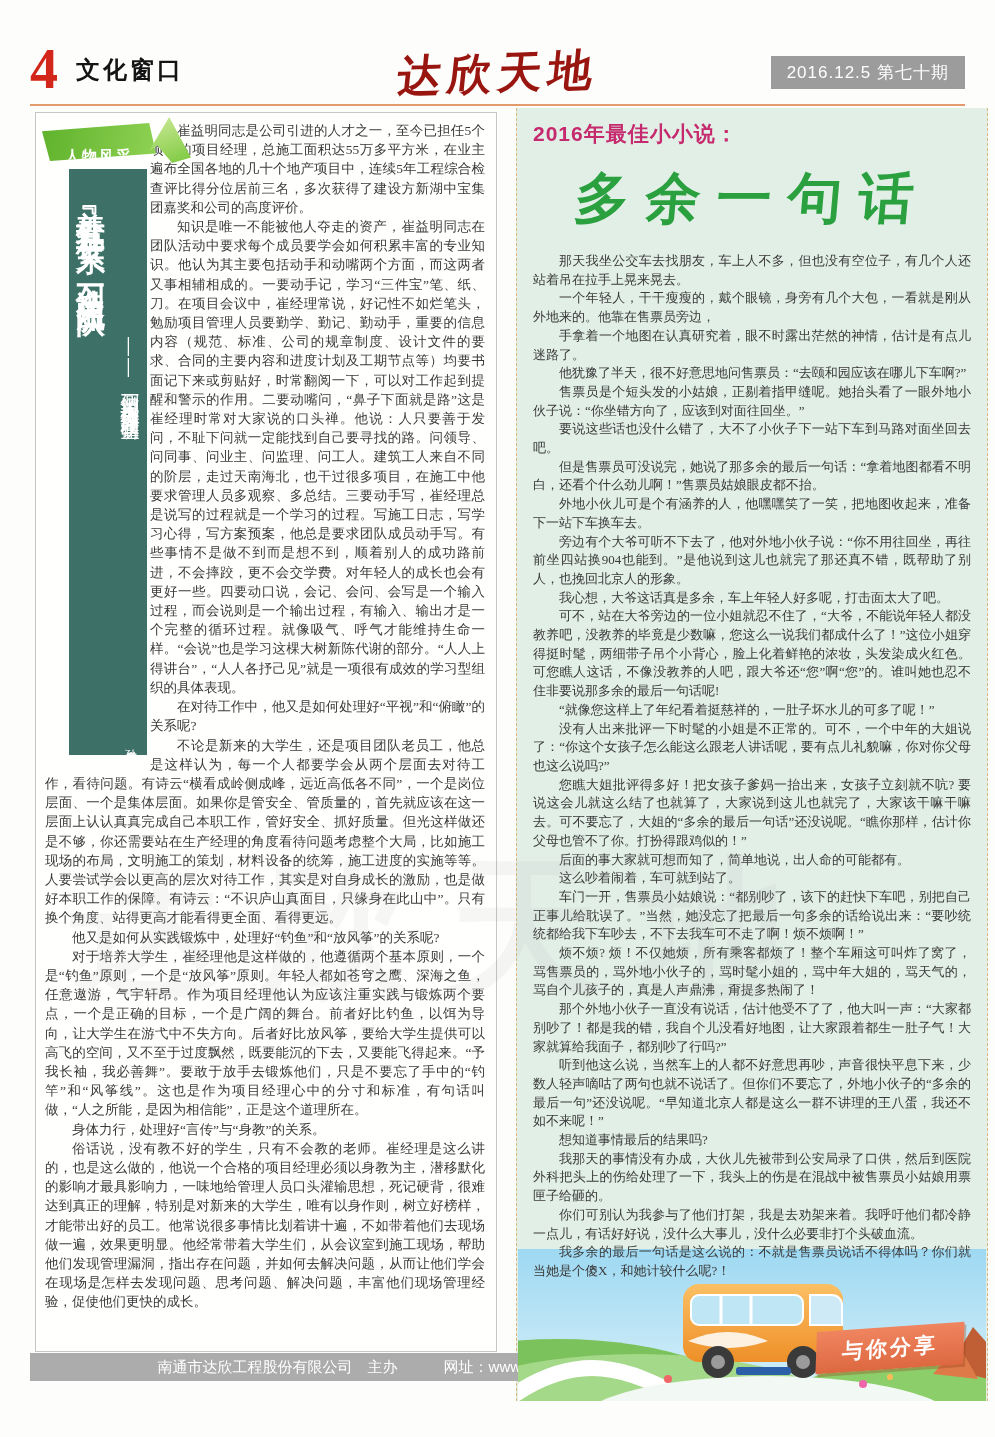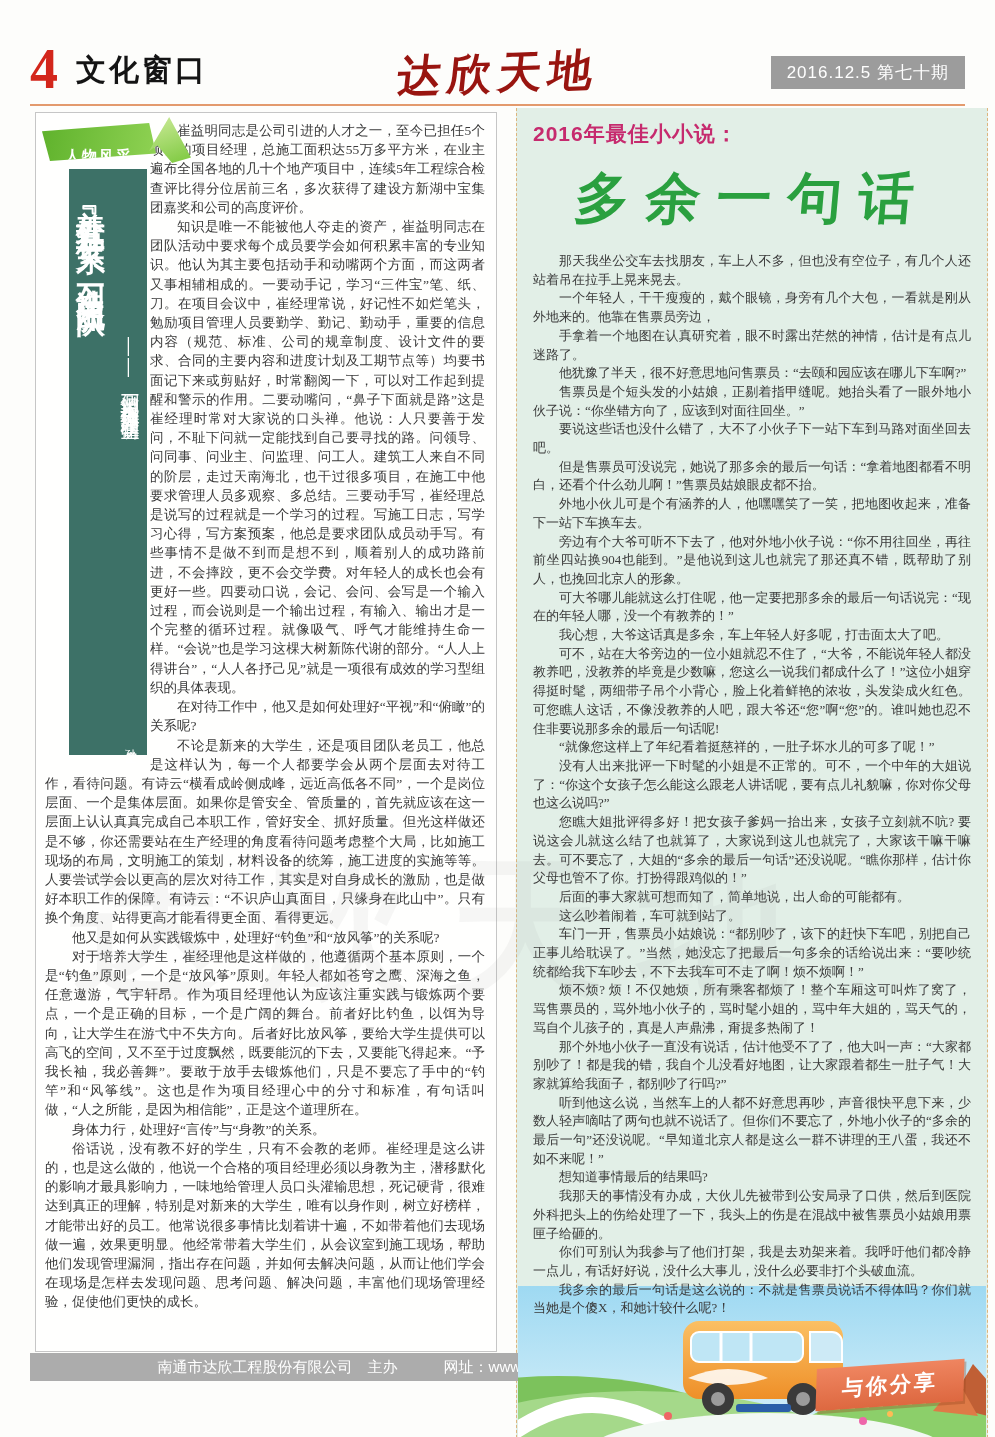--- a/index.html
+++ b/index.html
@@ -8,21 +8,21 @@
     background:#fdfdfb; overflow:hidden;
     font-family:"Liberation Serif", serif; color:#3b3b3b;
   }
   
   .header { position:absolute; top:40px; left:30px; right:30px; height:64px; }
   .page-num {
     display:inline-block; color:#d3261b; font-size:56px; font-weight:bold;
     line-height:58px; vertical-align:top; font-family:"Liberation Serif", serif;
   }
   .section-title {
-    display:inline-block; font-size:30px; font-weight:bold; color:#141414;
+    display:inline-block; font-size:24px; font-weight:bold; color:#141414;
     letter-spacing:3px; margin-left:14px; vertical-align:top; line-height:60px;
   }
   .masthead {
     position:absolute; left:50%; top:4px; transform:translateX(-50%) skewX(-8deg) rotate(-2deg);
     color:#991510; font-size:44px; font-weight:bold; letter-spacing:6px;
     font-family:"Liberation Serif", serif;
   }
   .issue-badge {
     position:absolute; right:0; top:16px; background:#9c9c9c; color:#fff;
     font-family:"Liberation Sans", sans-serif; font-size:17px;
@@ -182,21 +182,20 @@
       <div class="story-body">
         <p>那天我坐公交车去找朋友，车上人不多，但也没有空位子，有几个人还站着吊在拉手上晃来晃去。</p>
         <p>一个年轻人，干干瘦瘦的，戴个眼镜，身旁有几个大包，一看就是刚从外地来的。他靠在售票员旁边，</p>
         <p>手拿着一个地图在认真研究着，眼不时露出茫然的神情，估计是有点儿迷路了。</p>
         <p>他犹豫了半天，很不好意思地问售票员：“去颐和园应该在哪儿下车啊?”</p>
         <p>售票员是个短头发的小姑娘，正剔着指甲缝呢。她抬头看了一眼外地小伙子说：“你坐错方向了，应该到对面往回坐。”</p>
         <p>要说这些话也没什么错了，大不了小伙子下一站下车到马路对面坐回去吧。</p>
         <p>但是售票员可没说完，她说了那多余的最后一句话：“拿着地图都看不明白，还看个什么劲儿啊！”售票员姑娘眼皮都不抬。</p>
         <p>外地小伙儿可是个有涵养的人，他嘿嘿笑了一笑，把地图收起来，准备下一站下车换车去。</p>
         <p>旁边有个大爷可听不下去了，他对外地小伙子说：“你不用往回坐，再往前坐四站换904也能到。”是他说到这儿也就完了那还真不错，既帮助了别人，也挽回北京人的形象。</p>
-        <p>可大爷哪儿能就这么打住呢，他一定要把那多余的最后一句话说完：“现在的年轻人哪，没一个有教养的！”</p>
         <p>我心想，大爷这话真是多余，车上年轻人好多呢，打击面太大了吧。</p>
         <p>可不，站在大爷旁边的一位小姐就忍不住了，“大爷，不能说年轻人都没教养吧，没教养的毕竟是少数嘛，您这么一说我们都成什么了！”这位小姐穿得挺时髦，两细带子吊个小背心，脸上化着鲜艳的浓妆，头发染成火红色。可您瞧人这话，不像没教养的人吧，跟大爷还“您”啊“您”的。谁叫她也忍不住非要说那多余的最后一句话呢!</p>
         <p>“就像您这样上了年纪看着挺慈祥的，一肚子坏水儿的可多了呢！”</p>
         <p>没有人出来批评一下时髦的小姐是不正常的。可不，一个中年的大姐说了：“你这个女孩子怎么能这么跟老人讲话呢，要有点儿礼貌嘛，你对你父母也这么说吗?”</p>
         <p>您瞧大姐批评得多好！把女孩子爹妈一抬出来，女孩子立刻就不吭? 要说这会儿就这么结了也就算了，大家说到这儿也就完了，大家该干嘛干嘛去。可不要忘了，大姐的“多余的最后一句话”还没说呢。“瞧你那样，估计你父母也管不了你。打扮得跟鸡似的！”</p>
         <p>后面的事大家就可想而知了，简单地说，出人命的可能都有。</p>
         <p>这么吵着闹着，车可就到站了。</p>
         <p>车门一开，售票员小姑娘说：“都别吵了，该下的赶快下车吧，别把自己正事儿给耽误了。”当然，她没忘了把最后一句多余的话给说出来：“要吵统统都给我下车吵去，不下去我车可不走了啊！烦不烦啊！”</p>
         <p>烦不烦? 烦！不仅她烦，所有乘客都烦了！整个车厢这可叫炸了窝了，骂售票员的，骂外地小伙子的，骂时髦小姐的，骂中年大姐的，骂天气的，骂自个儿孩子的，真是人声鼎沸，甭提多热闹了！</p>
         <p>那个外地小伙子一直没有说话，估计他受不了了，他大叫一声：“大家都别吵了！都是我的错，我自个儿没看好地图，让大家跟着都生一肚子气！大家就算给我面子，都别吵了行吗?”</p>

